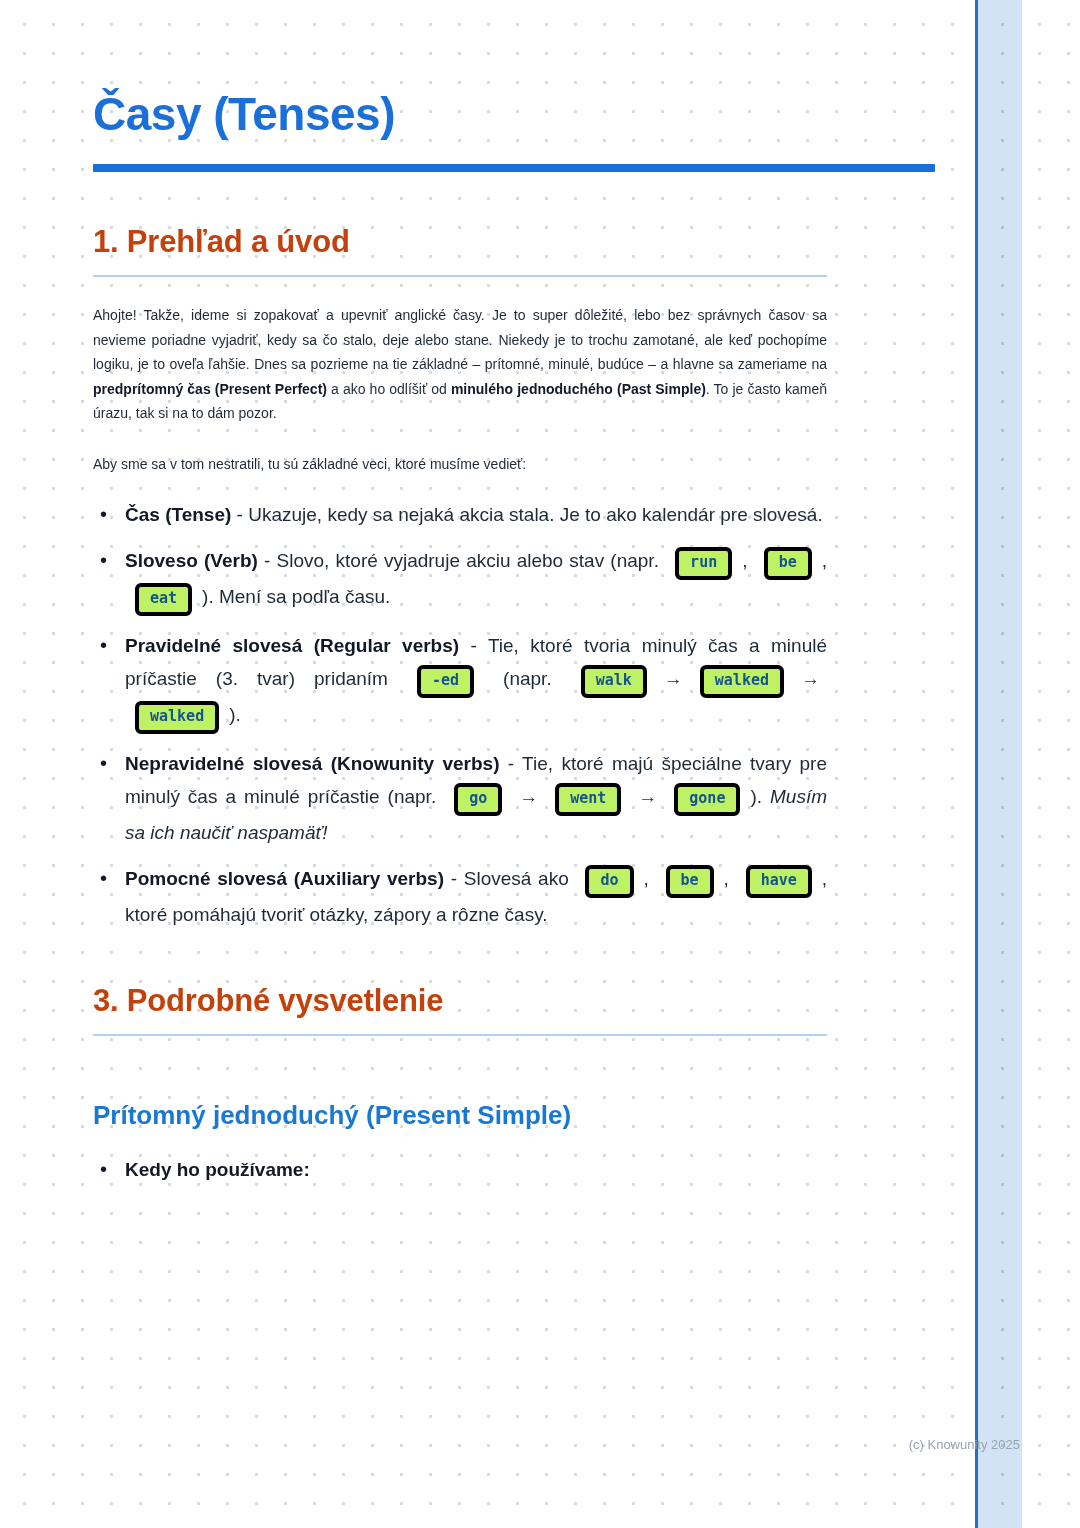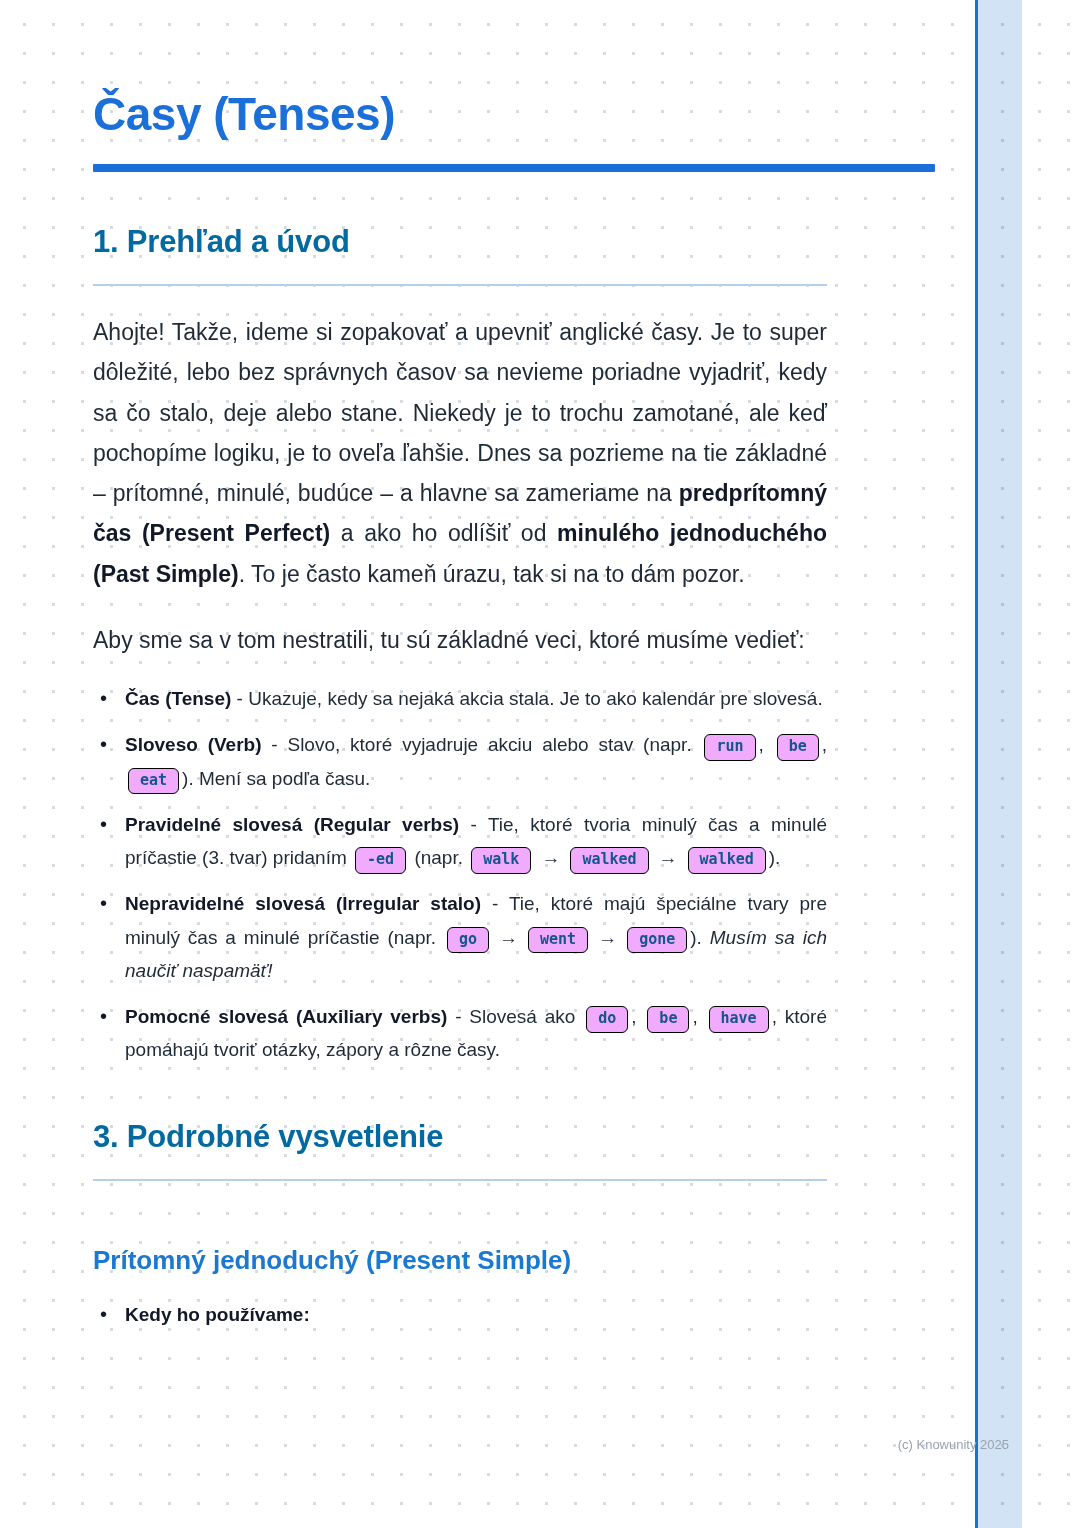--- a/index.html
+++ b/index.html
@@ -44,34 +44,34 @@
     height: 8px;
     background: #1a6fd9;
     margin-top: 22px;
     width: 842px; 
     max-width: 842px;
     border-radius: 1px;
   }
   .sec-heading {
     font-size: 31px;
     font-weight: 700;
-    color: #0369a1;
+    color: #c2410c;
     margin-top: 52px;
-    padding-bottom: 24px;
+    padding-bottom: 15px;
     border-bottom: 2px solid #b3d0ef;
     letter-spacing: -0.2px;
   }
   .sub-heading {
     font-size: 26px;
     font-weight: 700;
     color: #1a78d2;
     margin-top: 64px;
   }
   p.body {
-    font-size: 23px;
+    font-size: 14px;
     line-height: 1.75;
     margin-top: 26px;
     text-align: justify;
   }
   ul.bullets {
     list-style: none;
     margin-top: 22px;
   }
   ul.bullets li {
     position: relative;
@@ -89,36 +89,36 @@
     color: #111827;
   }
   strong { font-weight: 700; color: #111827; }
   em { font-style: italic; }
   .chip {
     display: inline-block;
     font-family: "DejaVu Sans Mono", monospace;
     font-size: 15px;
     font-weight: 700;
     color: #15548f;
-    background: #f0abfc;
-    border: 1px solid #000000;
+    background: #bef264;
+    border: 4px solid #000000;
     border-radius: 6px;
     padding: 1px 11px 2px;
-    margin: 0 3px;
+    margin: 0 10px;
     line-height: 1.45;
     white-space: nowrap;
   }
   .arrow {
     margin: 0 7px;
     color: #1f2a37;
   }
   .footer {
     position: absolute;
     top: 1437px;
-    right: 71px;
+    right: 60px;
     font-size: 13px;
     color: #99a3af;
   }
 </style>
 </head>
 <body>
 
 <div class="margin-strip"></div>
 
 <div class="content">
@@ -142,21 +142,21 @@
 
       <li>
         <span class="bullet-marker">•</span><strong>Sloveso (Verb)</strong><span> - Slovo, ktoré vyjadruje akciu alebo stav (napr. </span><code class="chip">run</code><span>, </span><code class="chip">be</code><span>, </span><code class="chip">eat</code><span>). Mení sa podľa času.</span>
       </li>
 
       <li>
         <span class="bullet-marker">•</span><strong>Pravidelné slovesá (Regular verbs)</strong><span> - Tie, ktoré tvoria minulý čas a minulé príčastie (3. tvar) pridaním </span><code class="chip">-ed</code><span> (napr. </span><code class="chip">walk</code><span class="arrow">→</span><code class="chip">walked</code><span class="arrow">→</span><code class="chip">walked</code><span>).</span>
       </li>
 
       <li>
-        <span class="bullet-marker">•</span><strong>Nepravidelné slovesá (Irregular stalo)</strong><span> - Tie, ktoré majú špeciálne tvary pre minulý čas a minulé príčastie (napr. </span><code class="chip">go</code><span class="arrow">→</span><code class="chip">went</code><span class="arrow">→</span><code class="chip">gone</code><span>). </span><em>Musím sa ich naučiť naspamäť!</em>
+        <span class="bullet-marker">•</span><strong>Nepravidelné slovesá (Knowunity verbs)</strong><span> - Tie, ktoré majú špeciálne tvary pre minulý čas a minulé príčastie (napr. </span><code class="chip">go</code><span class="arrow">→</span><code class="chip">went</code><span class="arrow">→</span><code class="chip">gone</code><span>). </span><em>Musím sa ich naučiť naspamäť!</em>
       </li>
 
       <li>
         <span class="bullet-marker">•</span><strong>Pomocné slovesá (Auxiliary verbs)</strong><span> - Slovesá ako </span><code class="chip">do</code><span>, </span><code class="chip">be</code><span>, </span><code class="chip">have</code><span>, ktoré pomáhajú tvoriť otázky, zápory a rôzne časy.</span>
       </li>
 
     </ul>
   </section>
 
   <section>

